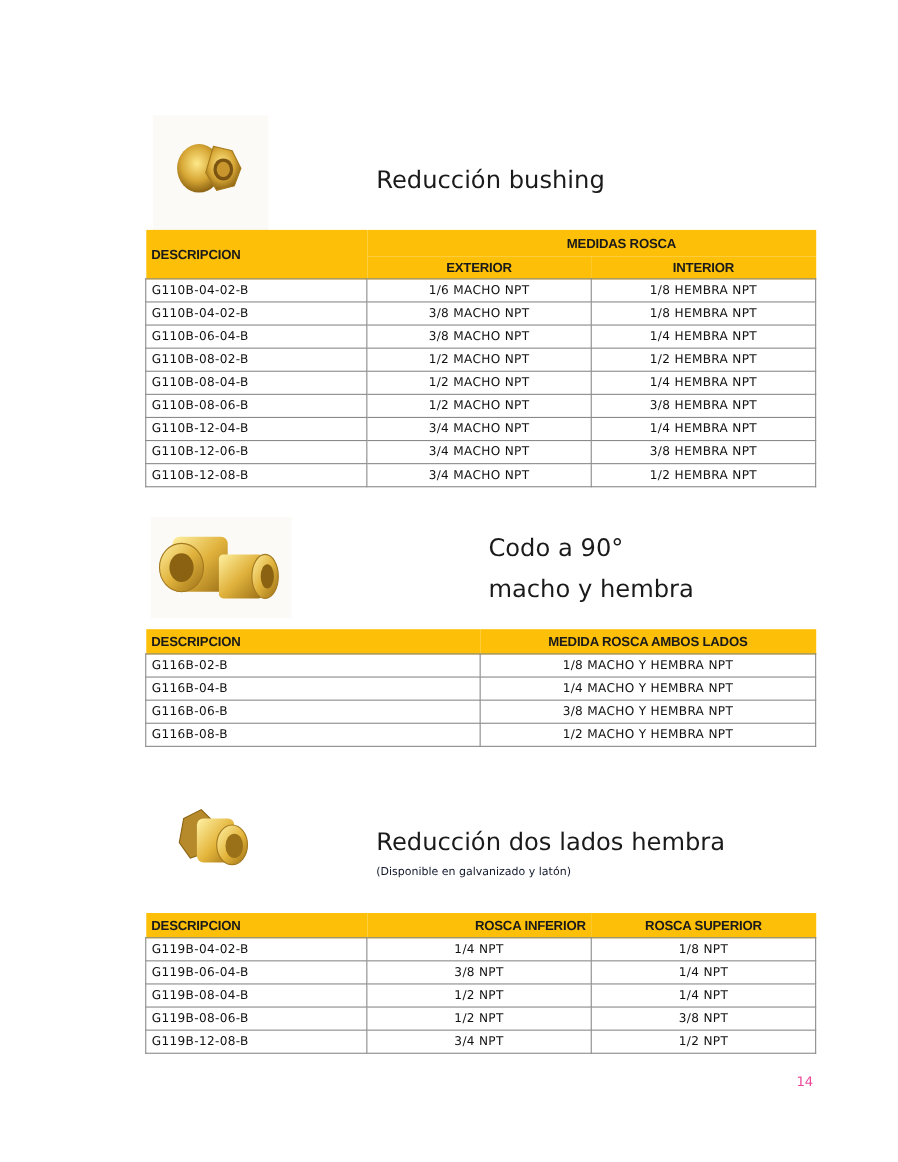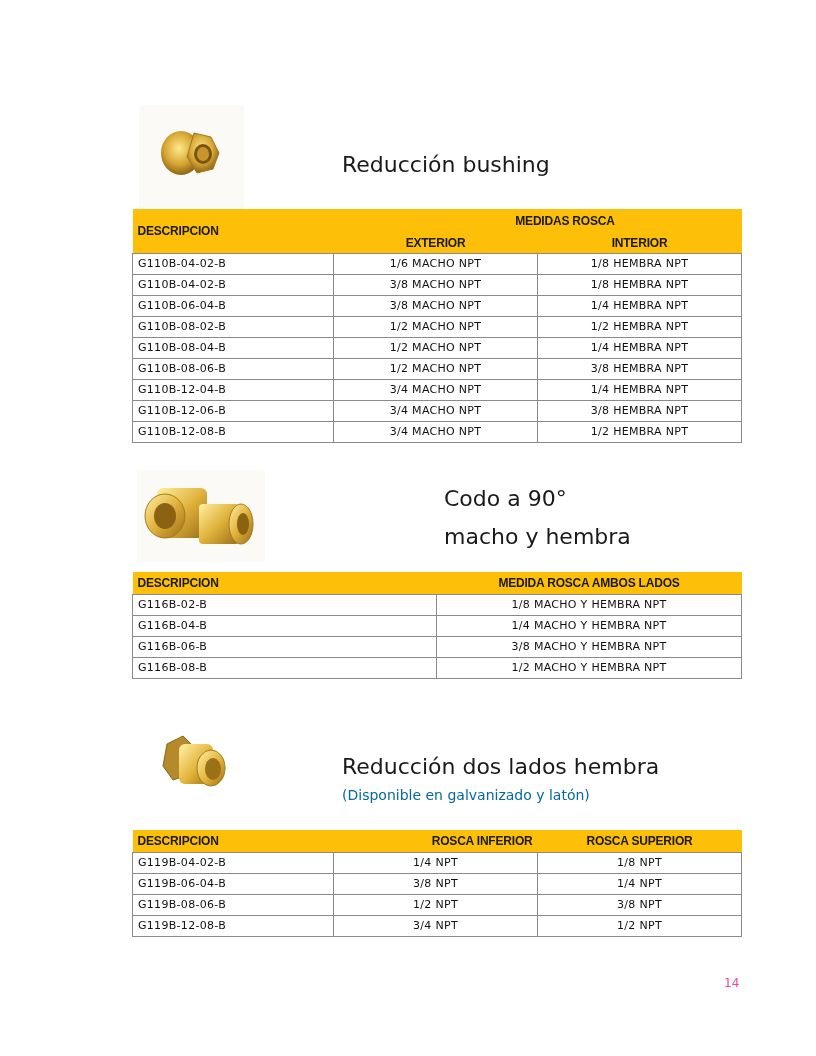--- a/index.html
+++ b/index.html
@@ -1,20 +1,20 @@
 <!DOCTYPE html>
 <html><head>
 <meta charset="utf-8">
 <style>
   html, body { margin: 0; padding: 0; background: #ffffff; }
   body { width: 816px; height: 1056px; position: relative; font-family: "DejaVu Sans", sans-serif; color: #111; overflow: hidden; }
   .abs { position: absolute; }
   .img-box { position: absolute; background: #fbfaf7; }
   .title { position: absolute; font-family: "DejaVu Sans", sans-serif; font-size: 22px; color: #1a1a1a; font-weight: normal; line-height: 1; }
-  .subtitle { position: absolute; font-size: 14px; color: #0369a1; }
+  .subtitle { position: absolute; font-size: 10px; color: #0f172a; }
   table.t { position: absolute; border-collapse: collapse; left: 132px; width: 609px; table-layout: fixed; }
   table.t td { border: 1px solid #8a8a8a; font-size: 11px; height: 20px; padding: 0 5px; line-height: 20px; white-space: nowrap; letter-spacing: 0.3px; }
   table.t td.c { text-align: center; }
   table.t tr.hdr td { background: #fdbf07; border: none; font-family: "Liberation Sans", sans-serif; font-weight: bold; font-size: 12px; color: #1a1a1a; letter-spacing: -0.2px; }
   .pagenum { position: absolute; left: 724px; top: 976px; font-size: 12px; color: #ec4899; }
 </style>
 </head>
 <body>
 
 <div class="img-box" style="left:139px; top:105px; width:105px; height:105px;">
@@ -180,20 +180,25 @@
         <td>G119B-04-02-B</td>
         <td class="c">1/4 NPT</td>
         <td class="c">1/8 NPT</td>
       </tr>
   <tr>
         <td>G119B-06-04-B</td>
         <td class="c">3/8 NPT</td>
         <td class="c">1/4 NPT</td>
       </tr>
   <tr>
+        <td>G119B-08-04-B</td>
+        <td class="c">1/2 NPT</td>
+        <td class="c">1/4 NPT</td>
+      </tr>
+  <tr>
         <td>G119B-08-06-B</td>
         <td class="c">1/2 NPT</td>
         <td class="c">3/8 NPT</td>
       </tr>
   <tr>
         <td>G119B-12-08-B</td>
         <td class="c">3/4 NPT</td>
         <td class="c">1/2 NPT</td>
       </tr>
 </tbody>

